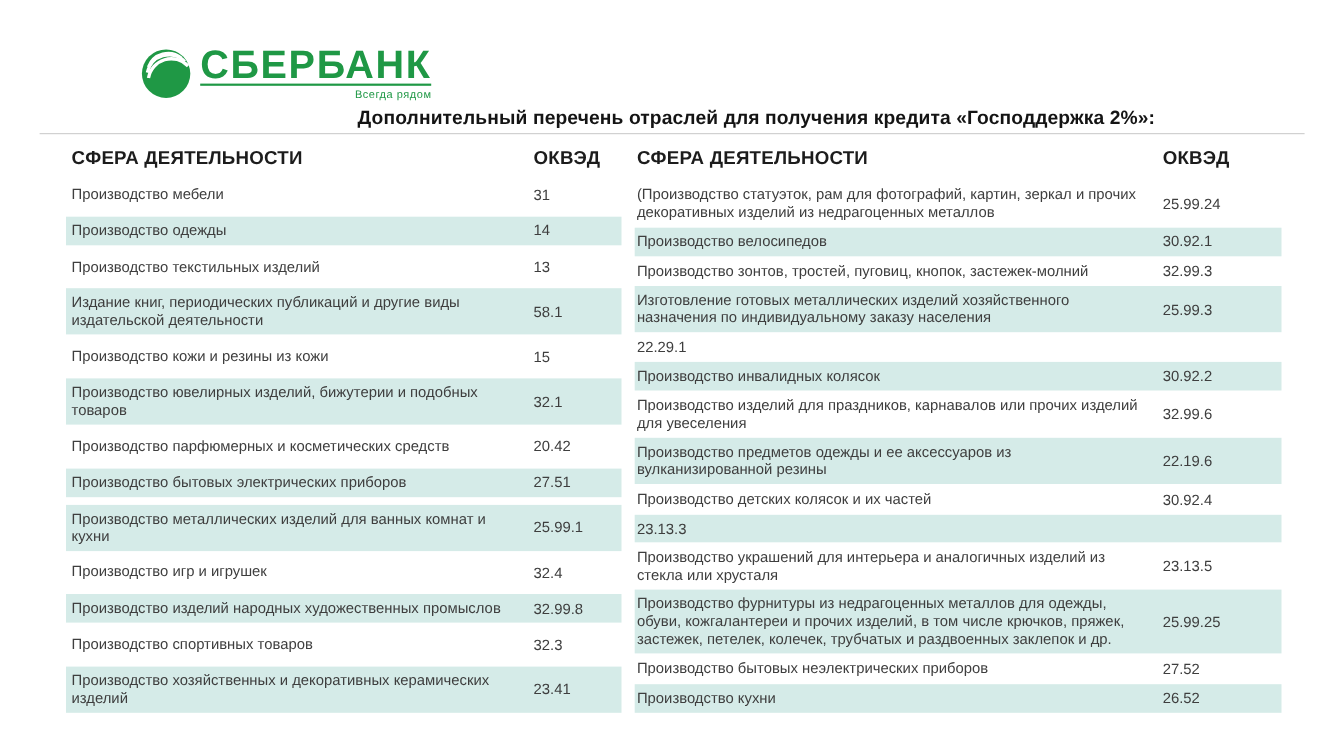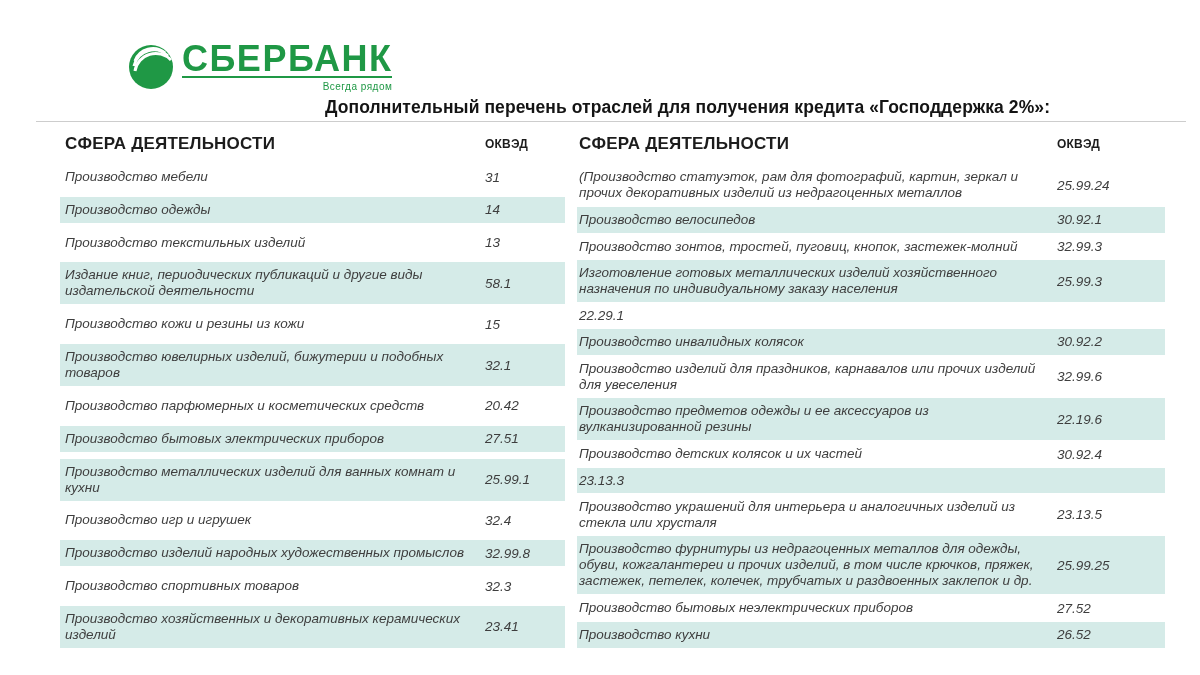--- a/index.html
+++ b/index.html
@@ -35,31 +35,30 @@
     position:absolute; left:40px; top:130px; width:1105px; height:518px;
     display:flex; align-items:flex-end;margin-left:20px;
   }
   .table { display:flex; flex-direction:column; }
   .table-left  { width:505px; }
   .table-right { flex:1; padding-left:10px; }
   .vdivider { width:2px; background:#4faaa0; }
 
   .thead { display:flex; align-items:center; height:28px; margin-bottom:6px; }
   .thead .h-activity { font-size:17px; font-weight:bold; color:#1c1c1c; letter-spacing:0.2px; }
-  .thead .h-code     { font-size:12px; font-weight:bold; color:#1c1c1c; letter-spacing:0.2px; }
+  .thead .h-code     { font-size:17px; font-weight:bold; color:#1c1c1c; letter-spacing:0.2px; }
 
   .table-left  .thead { padding-left:5px; }
   .table-left  .h-activity { width:420px; }
   .table-right .thead { padding-left:2px; }
   .table-right .h-activity { width:478px; }
 
   .tbody {
     display:flex; flex-direction:column; justify-content:space-between;
     height:484px;
-    font-style:italic;
   }
   .row { display:flex; align-items:center; padding:5px 0; }
   .row.hl { background:#d5ebe8; }
   .table-left  .row { padding-left:5px; }
   .table-right .row { padding-left:2px; }
 
   .cell-activity {
     font-size:13.5px; line-height:16px; color:#3e3e3e;
     box-sizing:border-box; padding-right:12px;
   }

